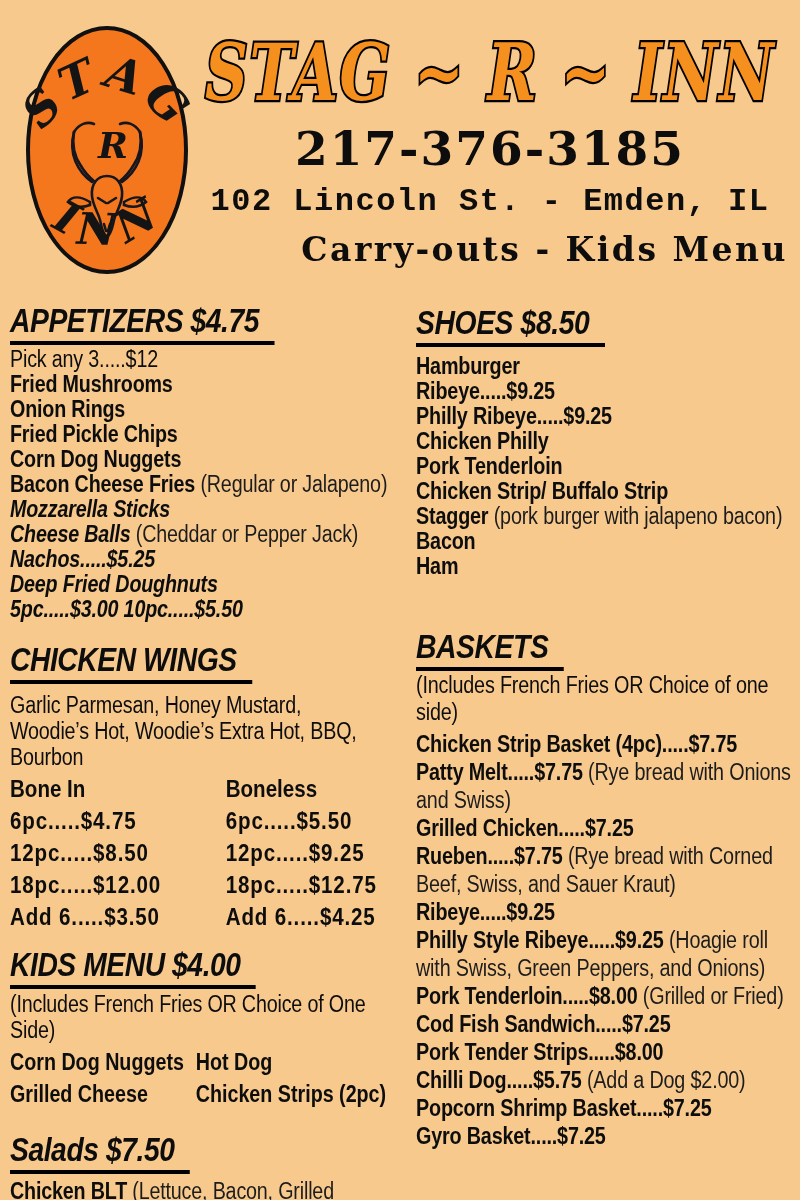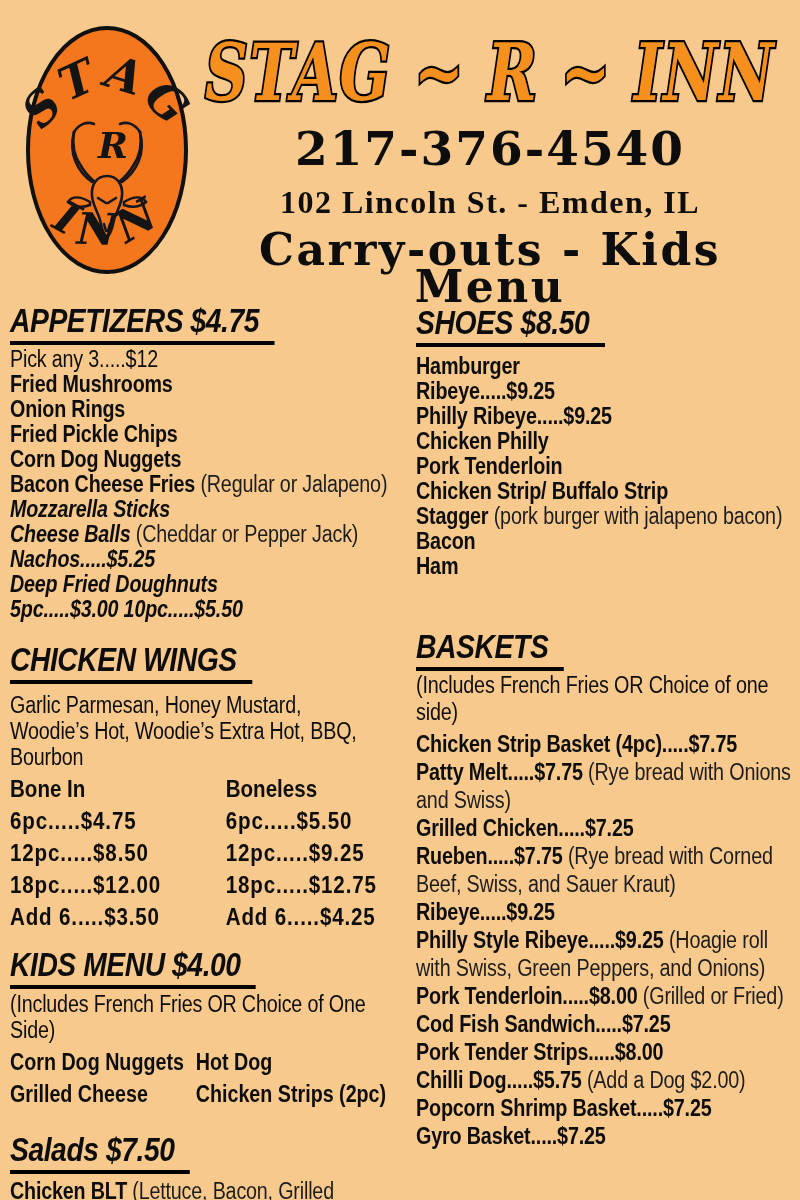--- a/index.html
+++ b/index.html
@@ -6,22 +6,22 @@
   .page{
     position:relative;width:800px;height:1200px;overflow:hidden;
     background:#F8C98D;color:#0d0d0d;
     font-family:"Liberation Sans",sans-serif;
   }
   
   .logo-svg{position:absolute;left:24px;top:24px;width:166px;height:252px;}
   .header-text{position:absolute;left:192px;top:20px;width:596px;text-align:center;}
   .title-svg{display:block;width:596px;height:104px;}
   .phone{font-family:"DejaVu Serif",serif;font-weight:bold;font-size:47px;line-height:50px;letter-spacing:2px;}
-  .address{font-family:Liberation Serif, serif;font-weight:bold;font-size:32px;line-height:36px;margin-top:10px;letter-spacing:1.5px;}
-  .tagline{font-family:"DejaVu Serif",serif;font-weight:bold;font-size:44px;line-height:37px;margin-top:11px;letter-spacing:2.5px;}
+  .address{font-family:Liberation Mono, monospace;font-weight:bold;font-size:32px;line-height:36px;margin-top:10px;letter-spacing:1.5px;}
+  .tagline{font-family:"DejaVu Serif",serif;font-weight:bold;font-size:33px;line-height:37px;margin-top:11px;letter-spacing:2.5px;text-align:right;}
   
   .col{position:absolute;top:295px;transform-origin:left top;}
   .col.left{left:10px;width:465px;transform:scaleX(0.856);}
   .col.right{left:416px;width:440px;transform:scaleX(0.859);}
   section{display:block;}
   .sec-title{
     display:inline-block;margin:0;padding:0 18px 2px 0;border-bottom:4px solid #000;
     font-style:italic;font-weight:bold;font-size:33px;line-height:36px;letter-spacing:-0.5px;white-space:nowrap;
   }
   .mt-apps{margin-top:8px;}
@@ -83,21 +83,21 @@
     </g>
     <text font-family="DejaVu Serif, serif" font-style="italic" font-weight="bold" font-size="44" letter-spacing="9" fill="#141414">
       <textPath href="#arcBottom" startOffset="6">INN</textPath>
     </text>
   </svg>
 
   <div class="header-text">
     <svg class="title-svg" viewBox="0 0 596 104">
       <text x="298" y="80" text-anchor="middle" font-family="DejaVu Serif, serif" font-style="italic" font-weight="bold" font-size="78" fill="#F5901E" stroke="#000000" stroke-width="4.5" paint-order="stroke" letter-spacing="2" textLength="570" lengthAdjust="spacingAndGlyphs">STAG ~ R ~ INN</text>
     </svg>
-    <div class="phone">217-376-4540</div>
+    <div class="phone">217-376-3185</div>
     <div class="address">102 Lincoln St. - Emden, IL</div>
     <div class="tagline">Carry-outs - Kids Menu</div>
   </div>
 
   <div class="col left">
 
     <section>
       <h2 class="sec-title mt-apps">APPETIZERS $4.75</h2>
       <div class="items apps">
         <div class="item regular"><span>Pick any 3.....$12</span></div>

